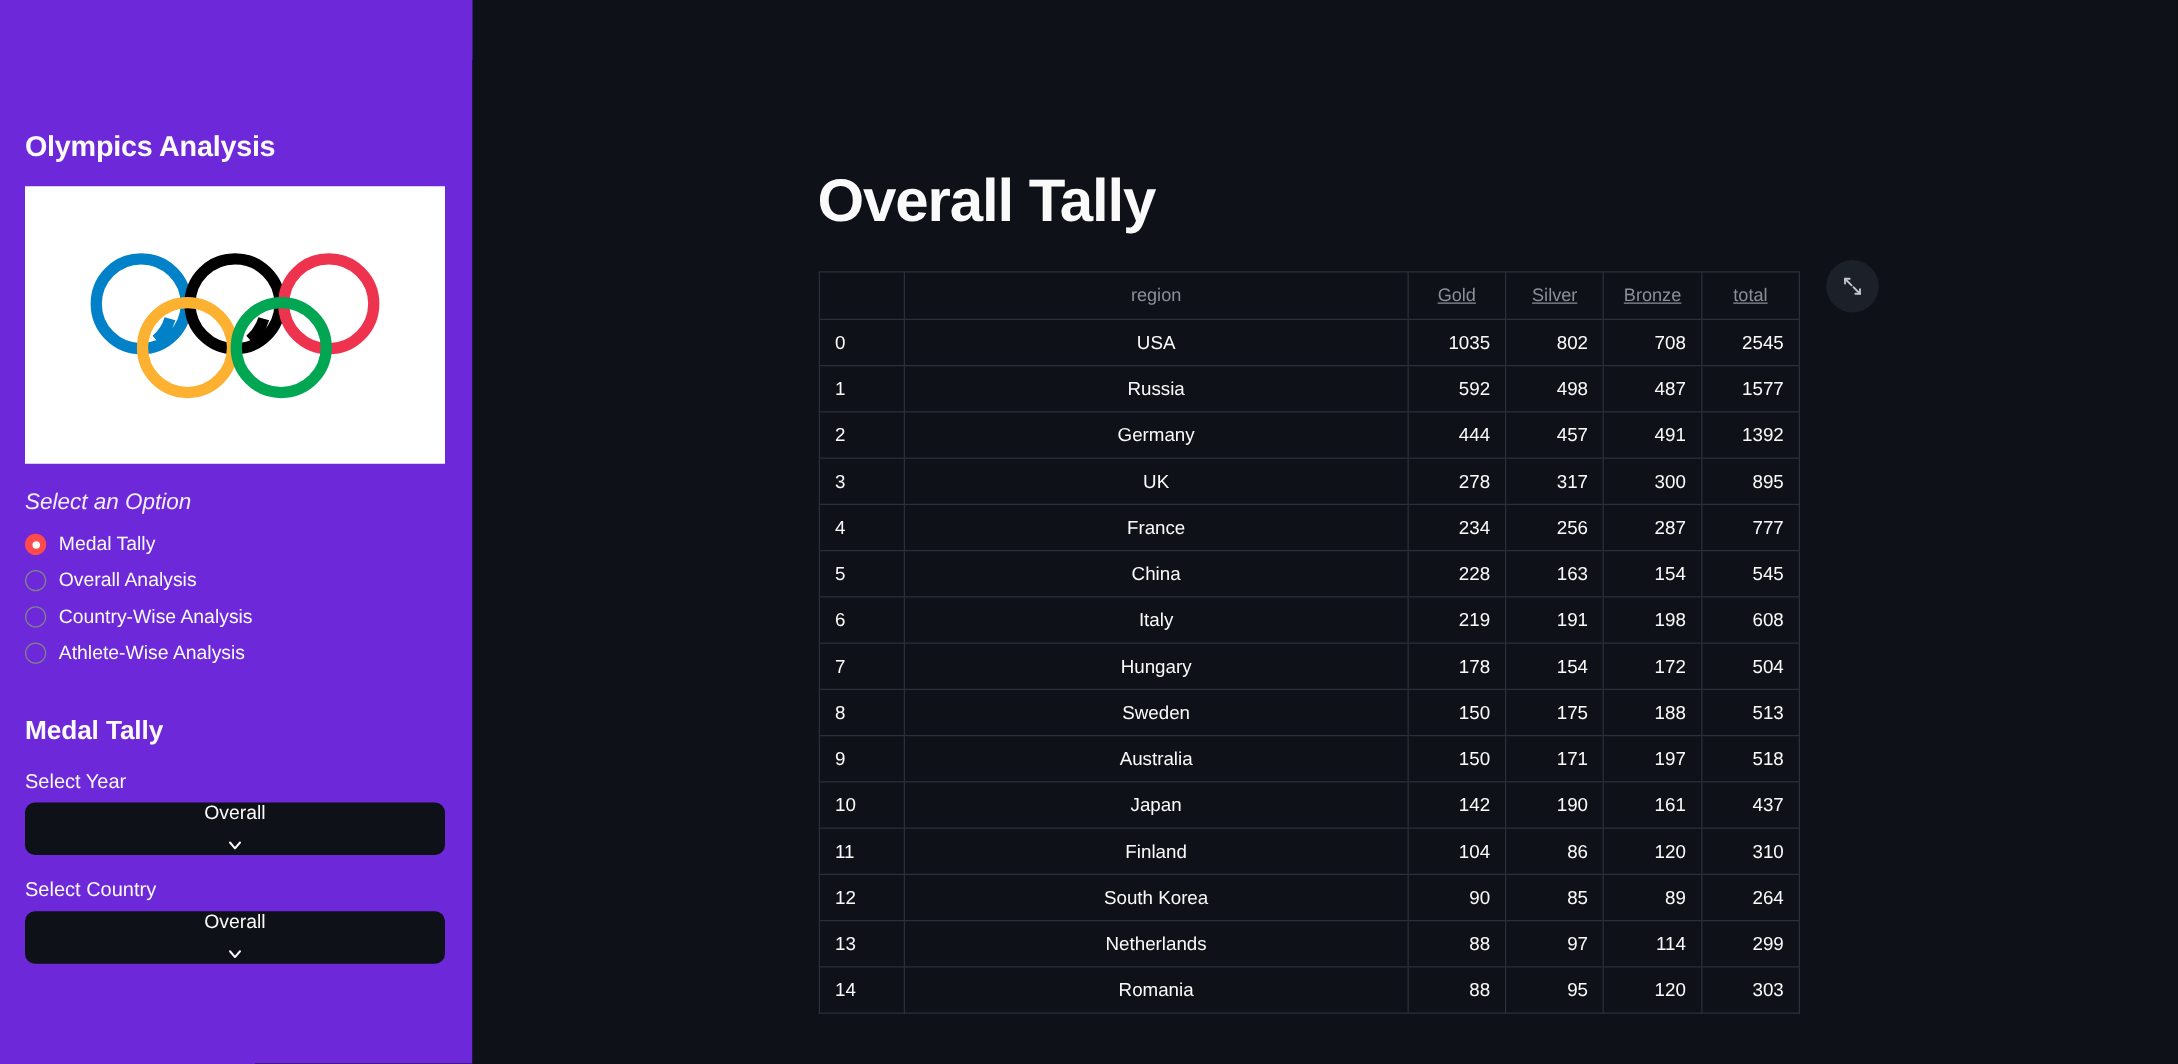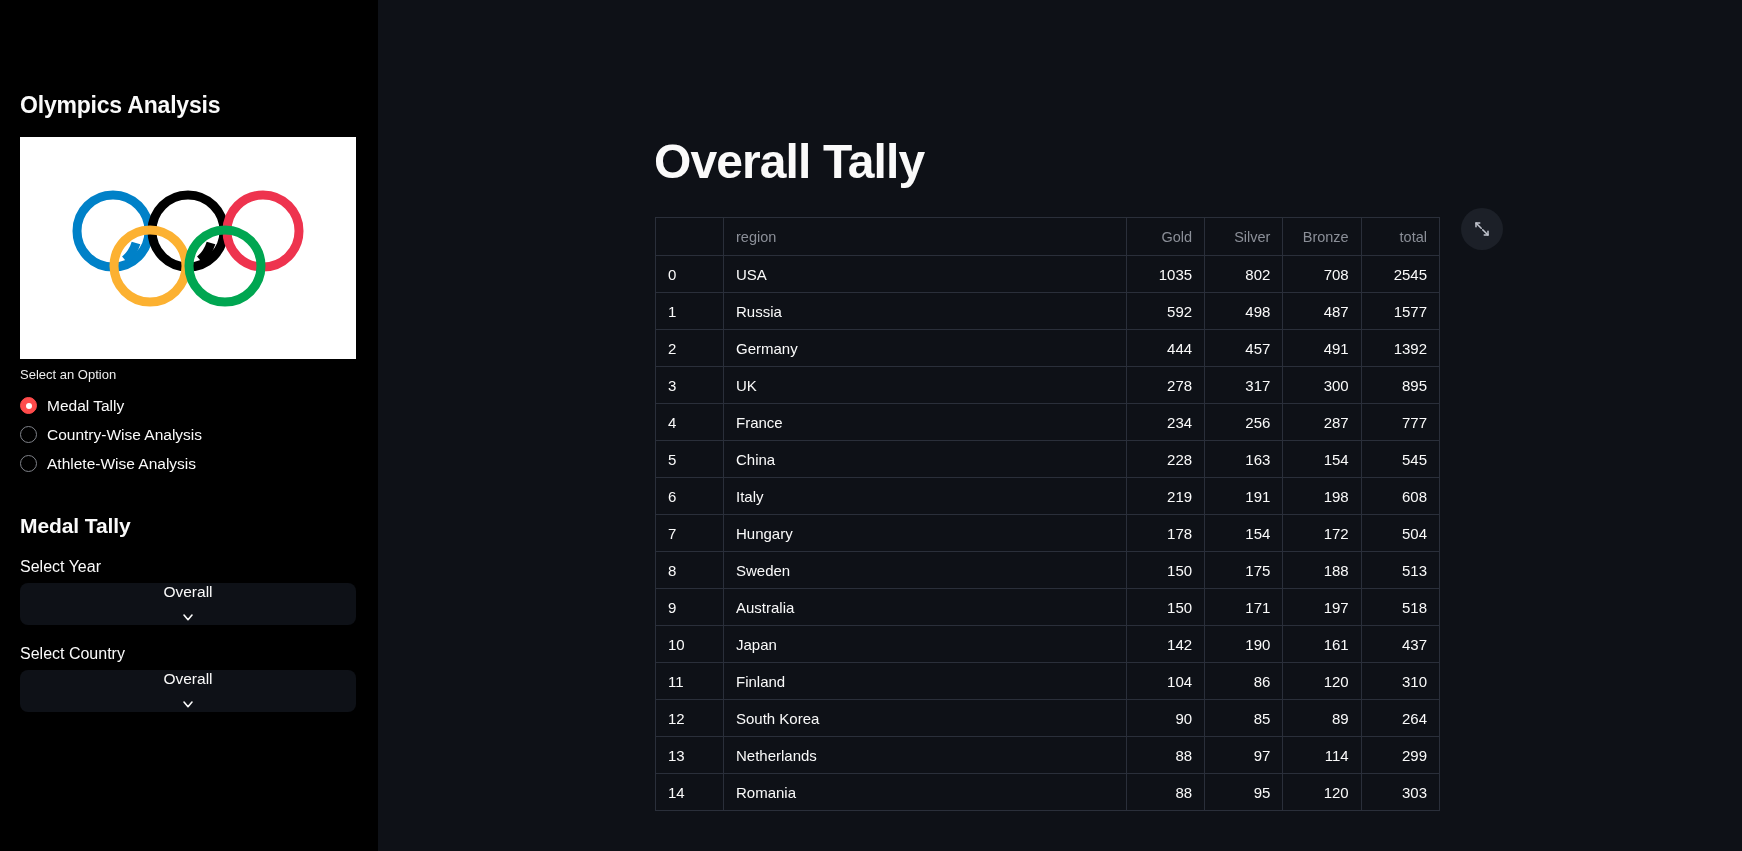--- a/index.html
+++ b/index.html
@@ -9,22 +9,22 @@
     font-family: "Liberation Sans", sans-serif;
     overflow: hidden;
   }
   .app { display: flex; width: 1742px; height: 851px; }
 
   
   .sidebar {
     width: 378px;
     min-width: 378px;
     height: 851px;
-    background: #000000;
-    padding: 0 20px;
+    background: #6d28d9;
+    padding: 12px 20px;
     position: relative;
     overflow: hidden;
   }
   .sb-title {
     font-size: 23px;
     font-weight: bold;
     color: #fafafa;
     letter-spacing: -0.2px;
     margin-top: 92px;
   }
@@ -33,24 +33,25 @@
     width: 336px;
     height: 222px;
     background: #ffffff;
     display: flex;
     align-items: center;
     justify-content: center;
   }
   .rings { display: block; }
 
   .sb-label {
-    margin-top: 8px;
-    font-size: 13px;
+    margin-top: 20px;
+    font-size: 18px;
     color: #fafafa;
     opacity: .95;
+    font-style: italic;
   }
   .radio-group { margin-top: 9px; }
   .radio-row {
     display: flex;
     align-items: center;
     height: 29px;
     gap: 10px;
     cursor: pointer;
   }
   .radio-dot {
@@ -145,25 +146,25 @@
     background: #0e1117;
     white-space: nowrap;
     overflow: hidden;
   }
   table.tally thead th {
     color: #8b8f98;
     font-size: 14.5px;
     height: 38px;
   }
   th.c-idx, td.c-idx { width: 66px; }
-  th.c-region, td.c-region { width: 391px; text-align: left; }
+  th.c-region, td.c-region { width: 391px; text-align: center; }
   th.c-num, td.c-num { width: 76px; text-align: right; }
   thead th.c-idx { border-top-color: #2a2f3a; }
   td.c-idx { color: #8b8f98; text-align: left; }
-  th.c-num { text-align: right; }
+  th.c-num { text-align: center; text-decoration: underline; }
 
   .expand-btn {
     position: absolute;
     left: 1083px;
     top: 160px;
     width: 42px; height: 42px;
     border-radius: 50%;
     background: #1c2028;
     display: flex;
     align-items: center;
@@ -194,20 +195,24 @@
         </g>
       </svg>
     </div>
 
     <div class="sb-label">Select an Option</div>
 
     <div class="radio-group">
       <div class="radio-row checked">
         <span class="radio-dot"></span>
         <span class="radio-label">Medal Tally</span>
+      </div>
+      <div class="radio-row">
+        <span class="radio-dot"></span>
+        <span class="radio-label">Overall Analysis</span>
       </div>
       <div class="radio-row">
         <span class="radio-dot"></span>
         <span class="radio-label">Country-Wise Analysis</span>
       </div>
       <div class="radio-row">
         <span class="radio-dot"></span>
         <span class="radio-label">Athlete-Wise Analysis</span>
       </div>
     </div>

